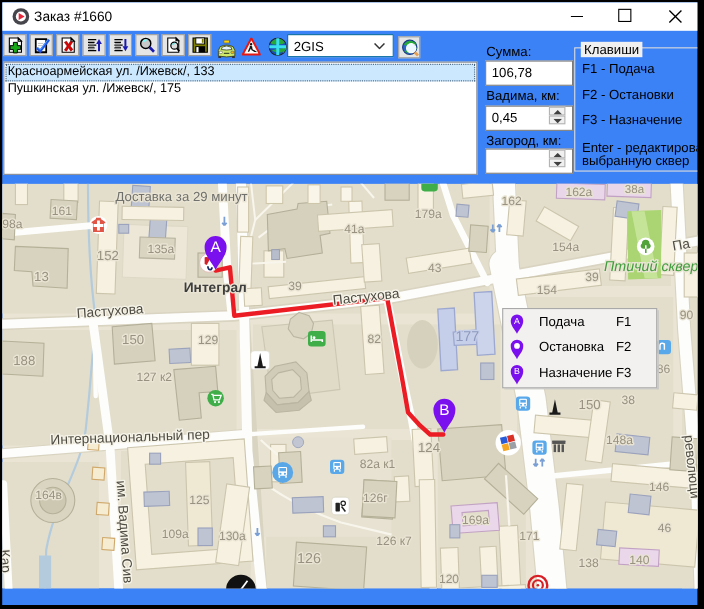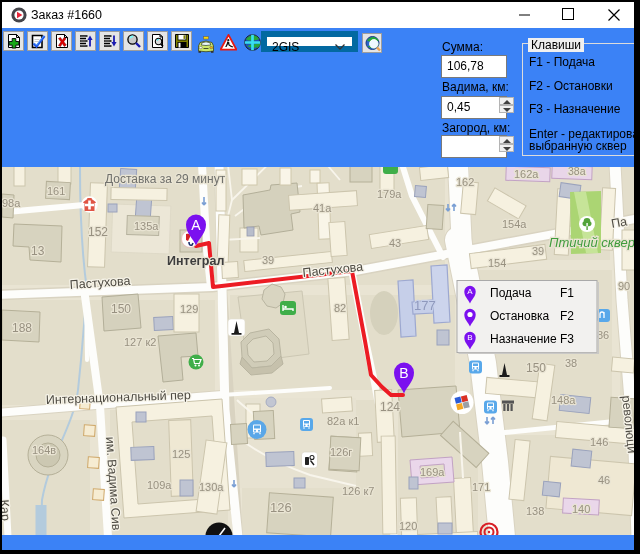--- a/index.html
+++ b/index.html
@@ -9,30 +9,30 @@
 #content{position:absolute;left:2px;top:2px;width:632px;height:548px;background:#3b82f6;overflow:hidden;}
 #titlebar{position:absolute;left:0;top:0;width:633px;height:26px;background:#fff;}
 #titleicon{position:absolute;left:9px;top:5px;width:16px;height:16px;}
 #titletext{position:absolute;left:29px;top:6px;font-size:12.5px;color:#000;}
 .caption{position:absolute;top:0;width:45px;height:26px;}
 #btnmin{left:500px;}#btnmax{left:543px;}#btnclose{left:589px;}
 
 .tbtn{position:absolute;width:21px;height:20px;background:#e5e5e5;border:1px solid #9d9d9d;top:29px;}
 .tbtn svg{position:absolute;left:2px;top:1px;}
 .flaticon{position:absolute;top:31px;}
-#combo{position:absolute;left:259px;top:29px;width:97px;height:21px;background:#fff;border:6px solid #0369a1;font-size:12px;padding:3px 0 0 5px;color:#000;}
+#combo{position:absolute;left:259px;top:29px;width:97px;height:21px;background:#fff;border:1px solid #0369a1;font-size:12px;padding:3px 0 0 5px;color:#000;}
 #combo .chev{position:absolute;right:7px;top:7px;}
 
 #list{position:absolute;left:1px;top:54px;width:431px;height:103px;background:#fff;border:1px solid #828790;}
 .lrow{position:absolute;left:1px;width:427px;height:16px;font-size:11.5px;padding:1px 0 0 2px;white-space:nowrap;}
 #lrow1{top:1px;background:#cbe8ff;outline:1px dotted #46627e;outline-offset:-1px;}
 #lrow2{top:17px;}
 
 .rlabel{position:absolute;font-size:12px;color:#000;}
-.rfield{position:absolute;left:439px;width:66px;height:19px;background:#fff;border:1px solid #7a7a7a;font-size:12px;padding:3px 0 18px 5px;}
+.rfield{position:absolute;left:439px;width:80px;height:19px;background:#fff;border:1px solid #7a7a7a;font-size:12px;padding:3px 0 18px 5px;}
 .spin{position:absolute;left:497px;width:15px;height:17px;}
 .spinbtn{position:absolute;left:0;width:15px;height:8px;background:#f0f0f0;border:1px solid #b4b4b4;}
 .spinbtn svg{position:absolute;left:3px;top:2px;}
 #grpbox{position:absolute;left:520px;top:41px;width:180px;height:113px;border:1px solid #dcdcdc;}
 #grplabel{position:absolute;left:526px;top:36px;background:#f0f0f0;padding:0 3px;font-size:12px;}
 .key{position:absolute;left:527px;font-size:12px;color:#000;white-space:nowrap;}
 
 #map{position:absolute;left:0;top:165px;width:633px;height:368px;}
 </style>
 </head>
@@ -150,20 +150,24 @@
   <div class="tbtn" style="left:360px;top:31px;width:20px;height:20px">
         <svg width="16" height="17" viewBox="0 0 16 17">
     <circle cx="7.5" cy="8" r="6.5" fill="#2a66c8" stroke="#1a3a80"></circle>
     <path d="M2 5.5 Q4.5 1.8 9 2 Q12.5 3 13.8 5.5 Q10.5 7 7.5 6 Q4 7 2 5.5 Z" fill="#27a838"></path>
     <path d="M2.5 11.5 Q6 13.8 10.5 13 Q13.5 11 14 8.5 Q10 10.5 7 9.5 Q4.5 11 2.5 11.5 Z" fill="#27a838"></path>
     <circle cx="8.8" cy="8.8" r="4.2" fill="#eef8ff" stroke="#fff" stroke-width="1"></circle>
     <path d="M12 12.5 L15 15.5" stroke="#e8a050" stroke-width="2.4"></path>
   </svg>
       </div>
 
+  <div id="list">
+    <div class="lrow" id="lrow1">Красноармейская ул. /Ижевск/, 133</div>
+    <div class="lrow" id="lrow2">Пушкинская ул. /Ижевск/, 175</div>
+  </div>
 
   <div class="rlabel" style="left:440px;top:38px">Сумма:</div>
   <div class="rfield" style="top:53px">106,78</div>
   <div class="rlabel" style="left:440px;top:78px">Вадима, км:</div>
   <div class="rfield" style="top:94px;height:18px">0,45</div>
   <div class="spin" style="top:95px">
     <div class="spinbtn" style="top:0">
           <svg width="8" height="4" viewBox="0 0 8 4">
             <path d="M0 4 L4 0 L8 4 Z" fill="#404040"></path>
           </svg>

